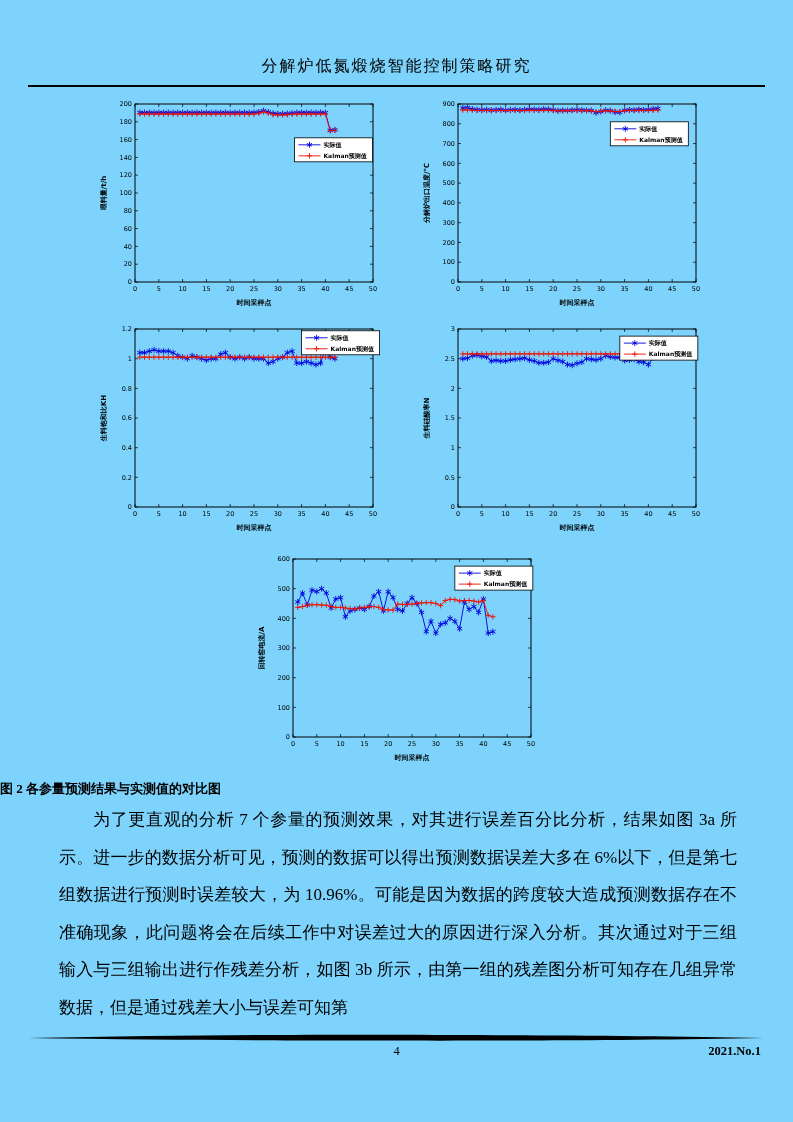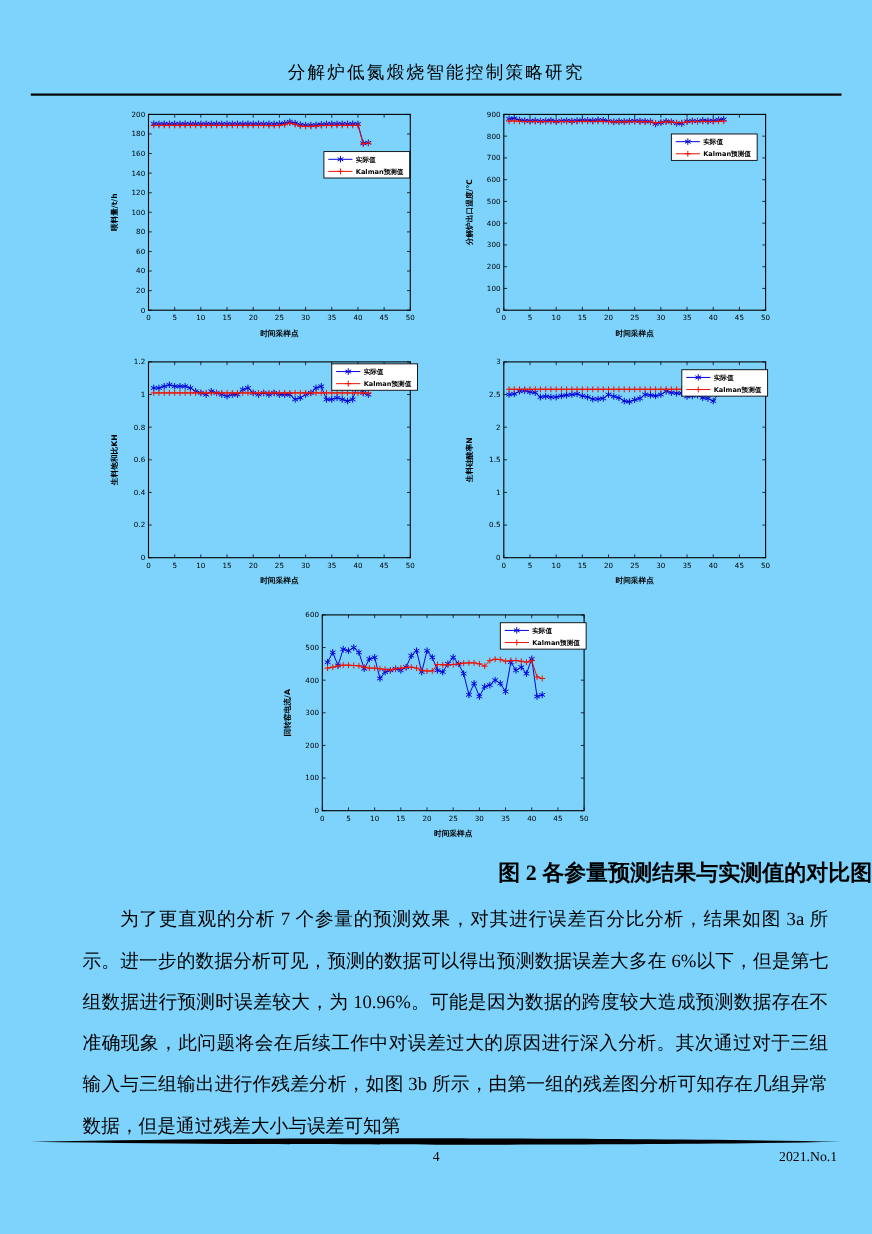--- a/index.html
+++ b/index.html
@@ -5,27 +5,27 @@
   html,body{margin:0;padding:0;background:#ffffff;}
   .page{position:relative;width:793px;height:1122px;background:#7dd3fc;outline:1px solid #e9e9e9;
         font-family:"Liberation Serif", serif;color:#000;overflow:hidden;}
   .title{position:absolute;top:56px;left:0;right:0;text-align:center;font-size:16px;letter-spacing:2px;}
   .hrule{position:absolute;top:85px;left:28px;width:737px;height:2px;background:#000;}
   .chart{position:absolute;width:285px;height:215px;}
   #c1{left:97px;top:95px;} #c2{left:420px;top:95px;}
   #c3{left:97px;top:320px;} #c4{left:420px;top:320px;}
   #c5{left:255px;top:550px;}
   .chart svg{font-family:"DejaVu Sans", sans-serif;}
-  .caption{position:absolute;top:780px;left:0;right:0;text-align:right;font-weight:bold;font-size:20px;}
-  .bodytext{position:absolute;top:801px;left:59px;width:678px;margin:16px;font-size:17px;line-height:37.6px;
+  .caption{position:absolute;top:780px;left:0;right:0;text-align:left;font-weight:bold;font-size:13px;}
+  .bodytext{position:absolute;top:801px;left:59px;width:678px;margin:0;font-size:17px;line-height:37.6px;
             text-align:justify;text-indent:2em;}
   .footer-line{position:absolute;top:1034px;left:28px;width:737px;height:8px;}
   .footer-row{position:absolute;top:1044px;left:28px;width:737px;height:18px;font-size:12.5px;}
   .footer-page{position:absolute;left:0;right:0;text-align:center;}
-  .footer-issue{position:absolute;right:4px;top:0;}
+  .footer-issue{position:absolute;right:4px;top:0;font-weight:bold;}
 </style>
 </head>
 <body>
 
 <div class="page">
   <div class="title">分解炉低氮煅烧智能控制策略研究</div>
   <div class="hrule"></div>
 
   <div class="chart" id="c1"><svg width="285" height="215" viewBox="0 0 285 215">
         <rect x="38" y="9" width="238" height="178" fill="none" stroke="#000" stroke-width="1"></rect>

